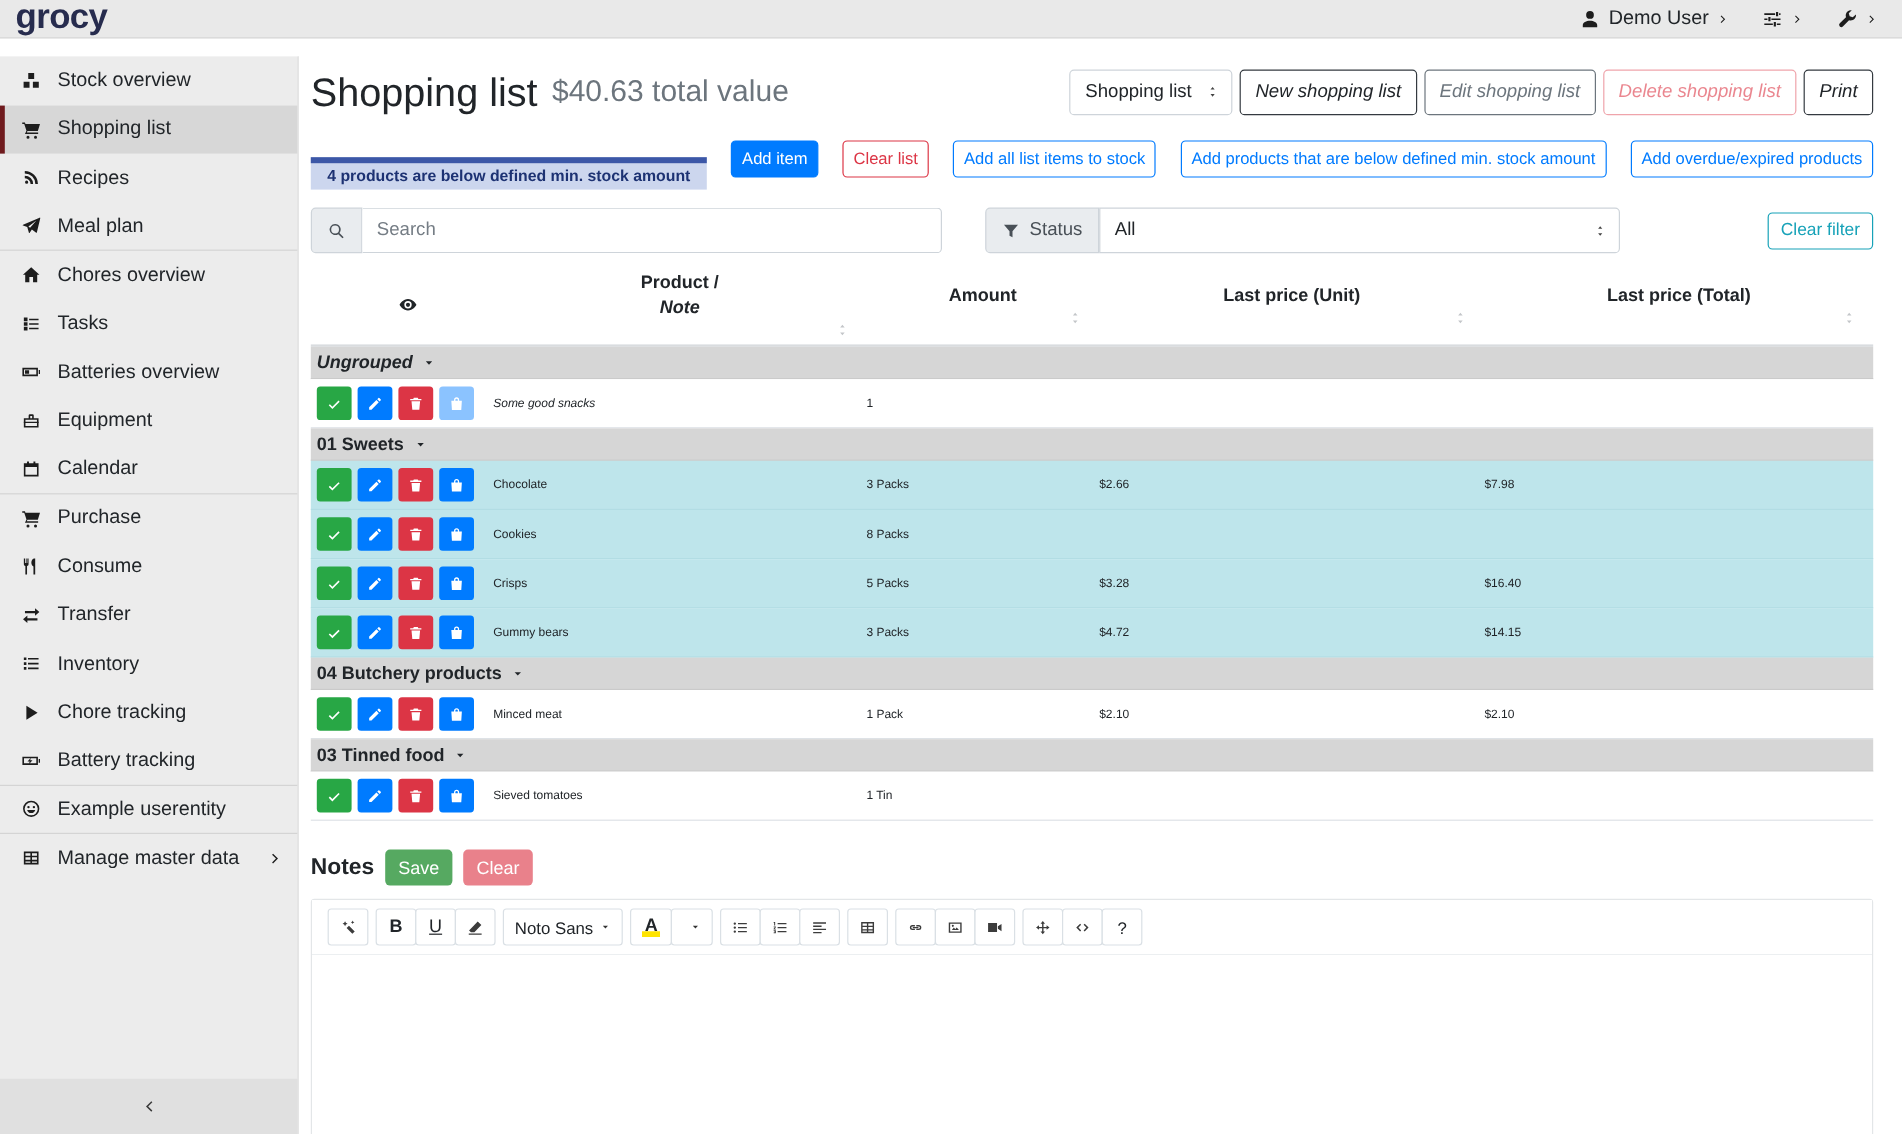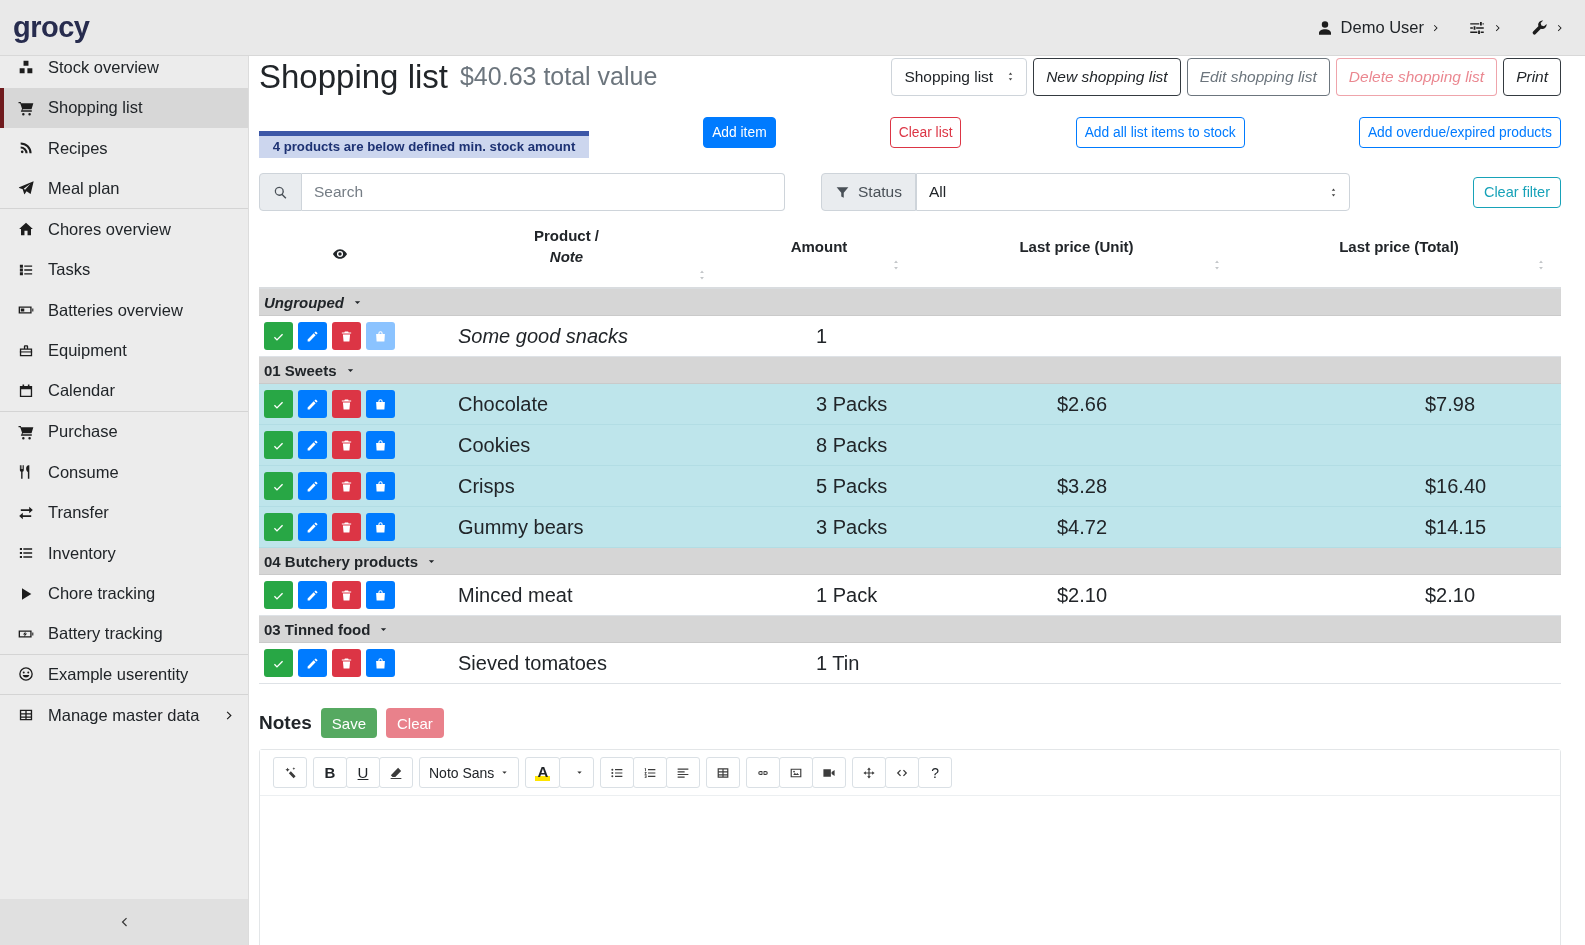--- a/index.html
+++ b/index.html
@@ -8,22 +8,22 @@
     --active-item-border:#6f1a1d; --highlight-yellow:#ffe400;
   }
   *{box-sizing:border-box;}
   html,body{margin:0;width:1585px;height:945px;overflow:hidden;background:#fff;
     font-family:"Liberation Sans","DejaVu Sans",sans-serif;color:#212529;font-size:16px;}
   button{font-family:inherit;cursor:pointer;background:#fff;border:1px solid transparent;color:inherit;}
   [data-icon],[data-name$="-icon"]{display:inline-flex;align-items:center;justify-content:center;line-height:0;}
   svg{display:block;}
 
   
-  .navbar{position:fixed;top:0;left:0;width:100%;height:56px;background:#e9e9e9;
-    border-bottom:1px solid #d8d8d8;display:flex;align-items:center;padding:0 20px 0 13px;z-index:5;}
+  .navbar{position:fixed;top:0;left:0;width:100%;height:32px;background:#e9e9e9;
+    border-bottom:1px solid #d8d8d8;display:flex;padding:0 20px 0 13px;z-index:5;}
   .logo{font-size:29px;font-weight:700;color:#272c4e;letter-spacing:-.5px;cursor:pointer;line-height:1;}
   .nav-right{margin-left:auto;display:flex;align-items:center;gap:27px;}
   .nav-group{display:flex;align-items:center;gap:7px;cursor:pointer;}
   .nicon{font-size:18px;color:#1d1d1d;}
   .nchev{font-size:10px;color:#1d1d1d;}
   .nav-user-label{font-size:16.5px;}
 
   
   .sidebar{position:fixed;top:47px;left:0;width:249px;bottom:0;background:#ececec;
     border-right:1px solid #dcdcdc;display:flex;flex-direction:column;}
@@ -79,21 +79,21 @@
   .thead,.row-item{display:grid;grid-template-columns:152px 311px 194px 321px 1fr;align-items:center;}
   .thead{border-bottom:2px solid #d9dcdf;padding:2px 0 6px;}
   .th{display:flex;align-items:center;font-weight:700;font-size:15px;gap:4px;cursor:pointer;flex-direction:column;}
   .th .sort{margin-left:auto;margin-right:14px;font-size:12px;color:#c3c6c9;}
   .th-c0{padding-left:9px;}
   .eicon{font-size:16px;color:#212529;}
   .italic{font-style:italic;}
   .row-group{height:27px;background:#d6d6d6;display:flex;align-items:center;gap:8px;padding-left:5px;
     font-weight:700;font-size:15px;border-bottom:1px solid #cacaca;cursor:pointer;}
   .gcaret{font-size:11px;color:#212529;}
-  .row-item{height:41px;border-bottom:1px solid #dee2e6;font-size:20px;background:#fff;gap:47px;}
+  .row-item{height:41px;border-bottom:1px solid #dee2e6;font-size:10px;background:#fff;}
   .row-item.row-info{background:var(--row-highlight);border-bottom-color:#b2dde4;}
   .actions{display:flex;gap:5px;padding-left:5px;}
   .abtn{width:29px;height:28px;border:none;border-radius:3px;display:flex;align-items:center;
     justify-content:center;color:#fff;padding:0;}
   .abtn span{font-size:13px;}
   .b-check{background:var(--success);}
   .b-edit{background:var(--primary);}
   .b-trash{background:var(--danger);}
   .b-bag{background:var(--primary);}
   .b-bag.disabled{opacity:.45;cursor:default;}
@@ -377,20 +377,21 @@
       <button class="btn-top v-danger" data-name="delete-shopping-list-button">Delete shopping list</button>
       <button class="btn-top v-dark" data-name="print-button">Print</button>
     </div>
   </div>
 
   <div class="row2" data-name="actions-row">
     <div class="banner" data-name="min-stock-banner">4 products are below defined min. stock amount</div>
     <button class="btn-action a-solid" data-name="add-item-button">Add item</button>
     <button class="btn-action a-danger" data-name="clear-list-button">Clear list</button>
     <button class="btn-action a-primary" data-name="add-all-to-stock-button">Add all list items to stock</button>
+    <button class="btn-action a-primary" data-name="add-below-min-stock-button">Add products that are below defined min. stock amount</button>
     <button class="btn-action a-primary" data-name="add-overdue-button">Add overdue/expired products</button>
   </div>
 
   <div class="filter-row" data-name="filter-row">
     <div class="input-group" data-name="search-group">
       <span class="addon" data-name="search-addon">
         <span class="aicon" data-name="search-icon">
             <svg viewBox="0 0 24 24" width="1em" height="1em" fill="currentColor" aria-hidden="true">
               <path d="M10 2.6a7.4 7.4 0 015.8 12l5.6 5.6-1.6 1.6-5.6-5.6A7.4 7.4 0 1110 2.6zm0 2.2a5.2 5.2 0 105.2 5.2A5.2 5.2 0 0010 4.8z"></path>
             </svg>

